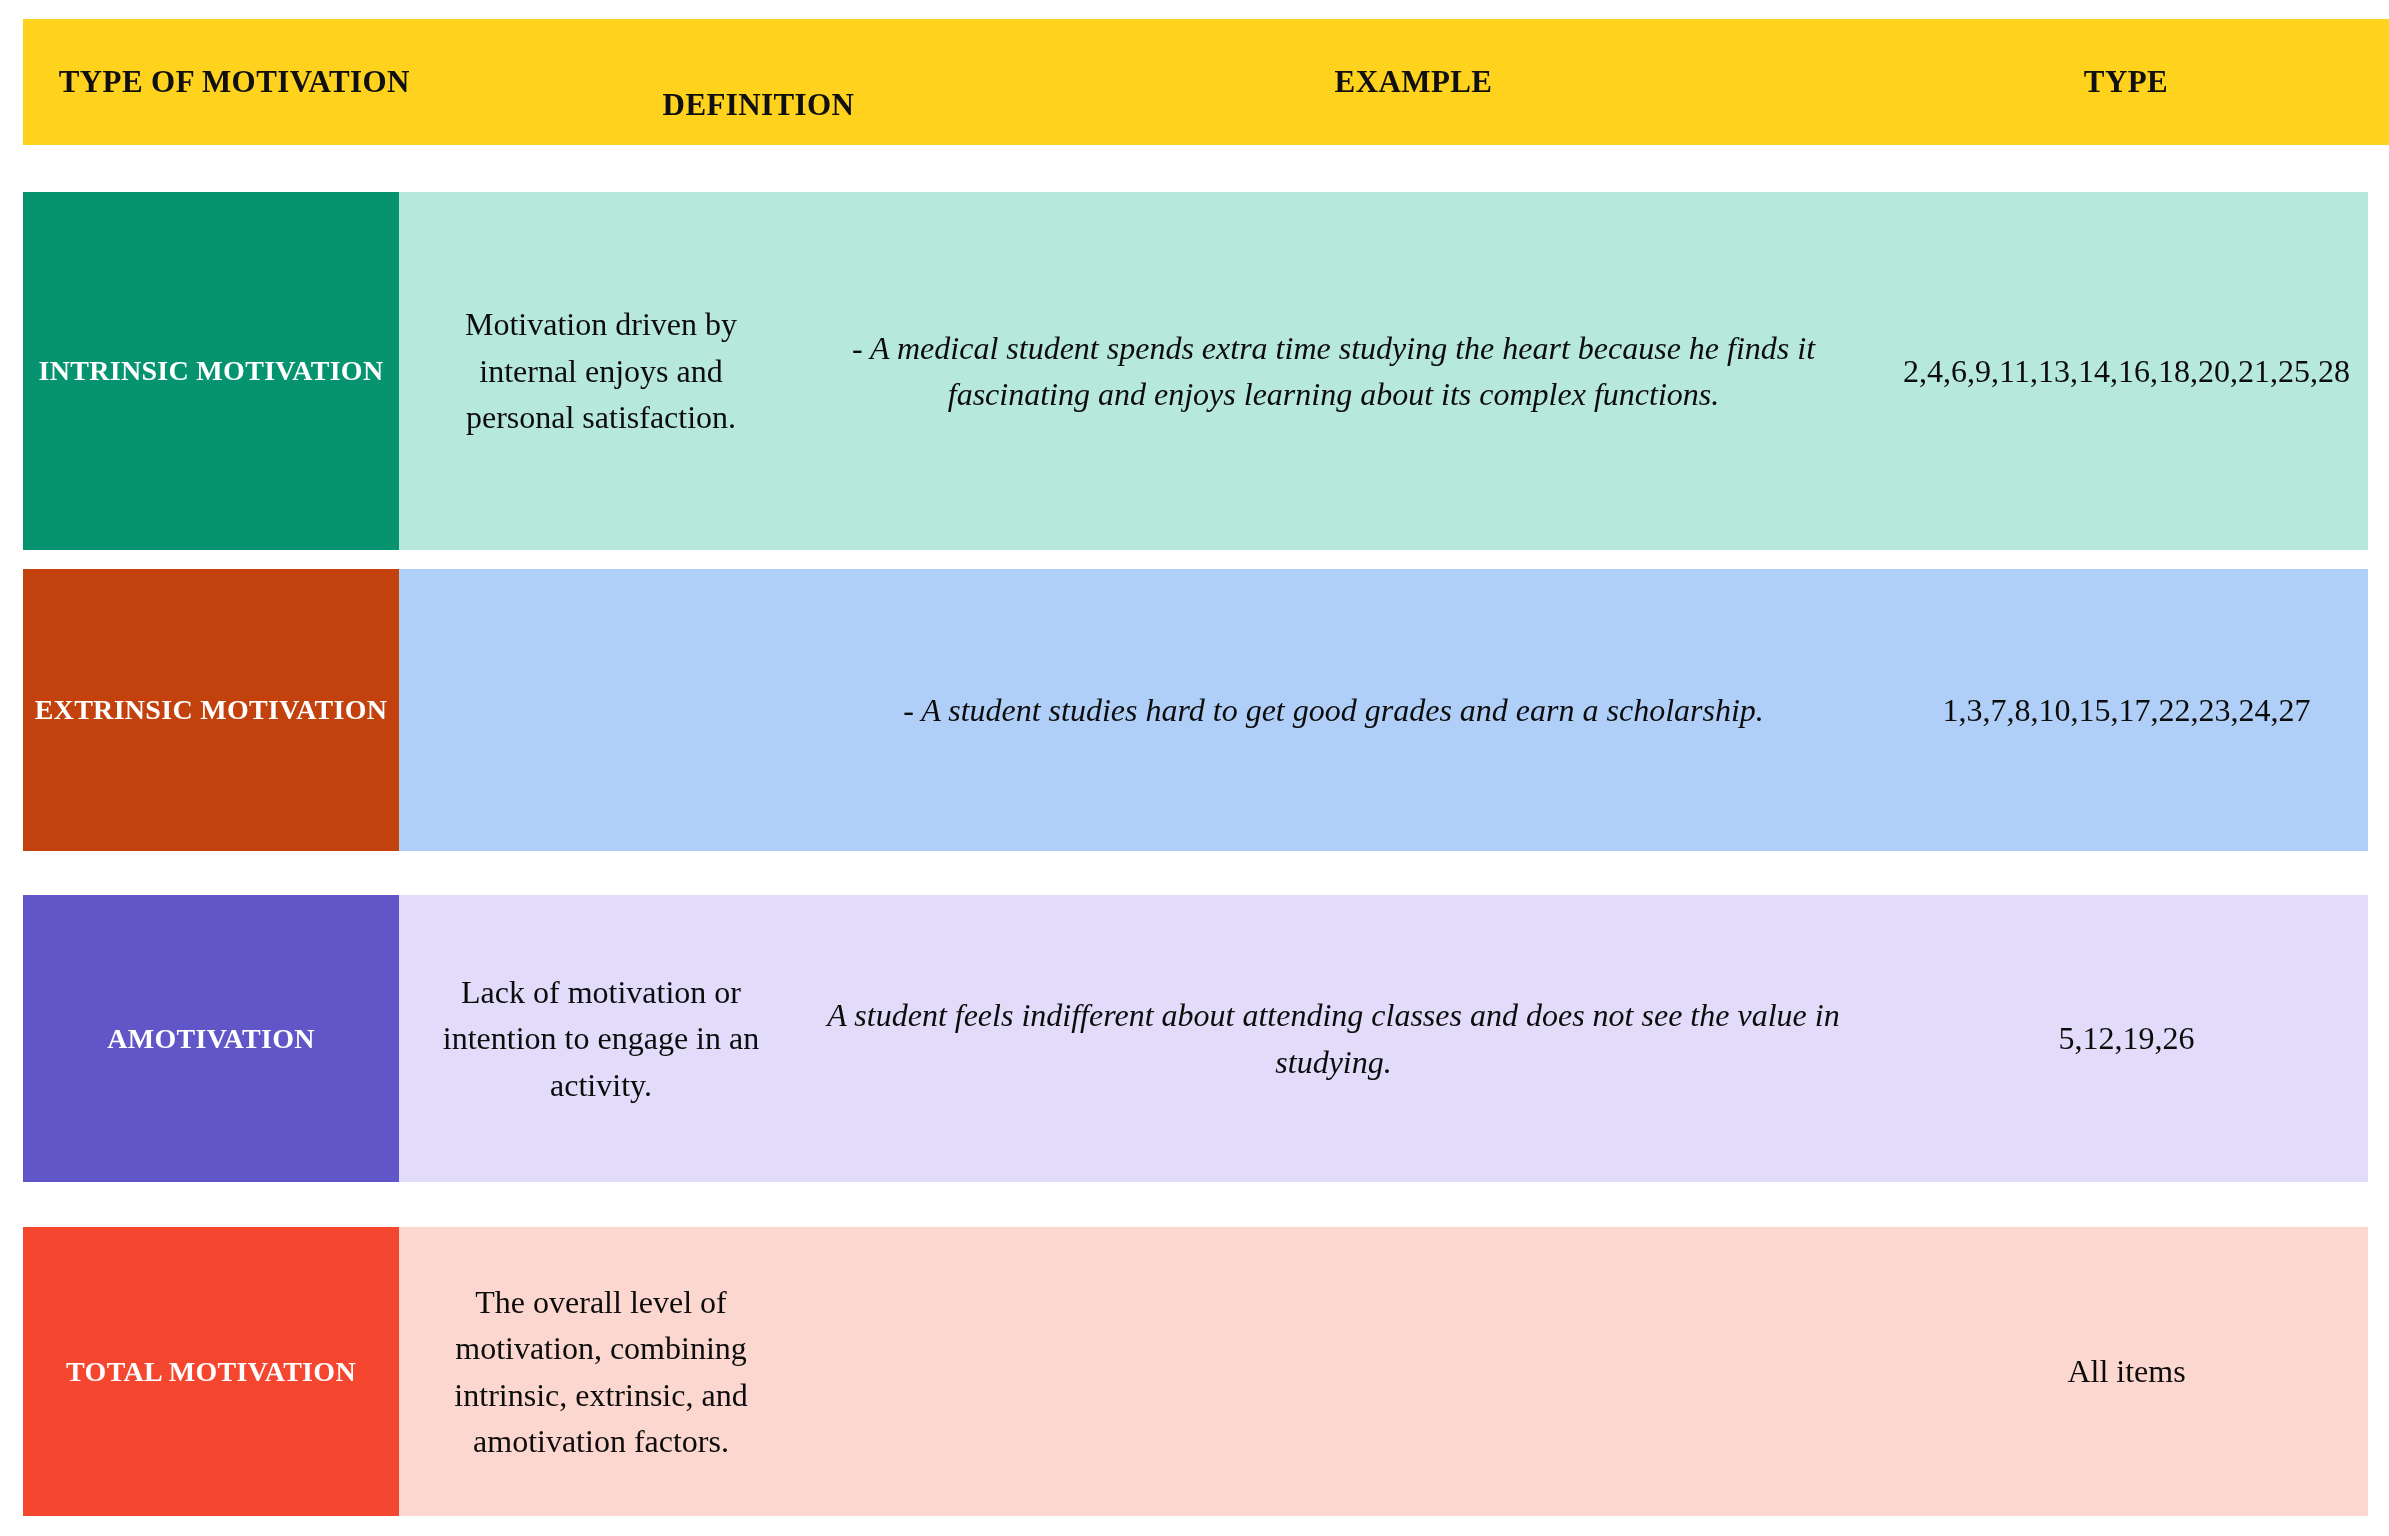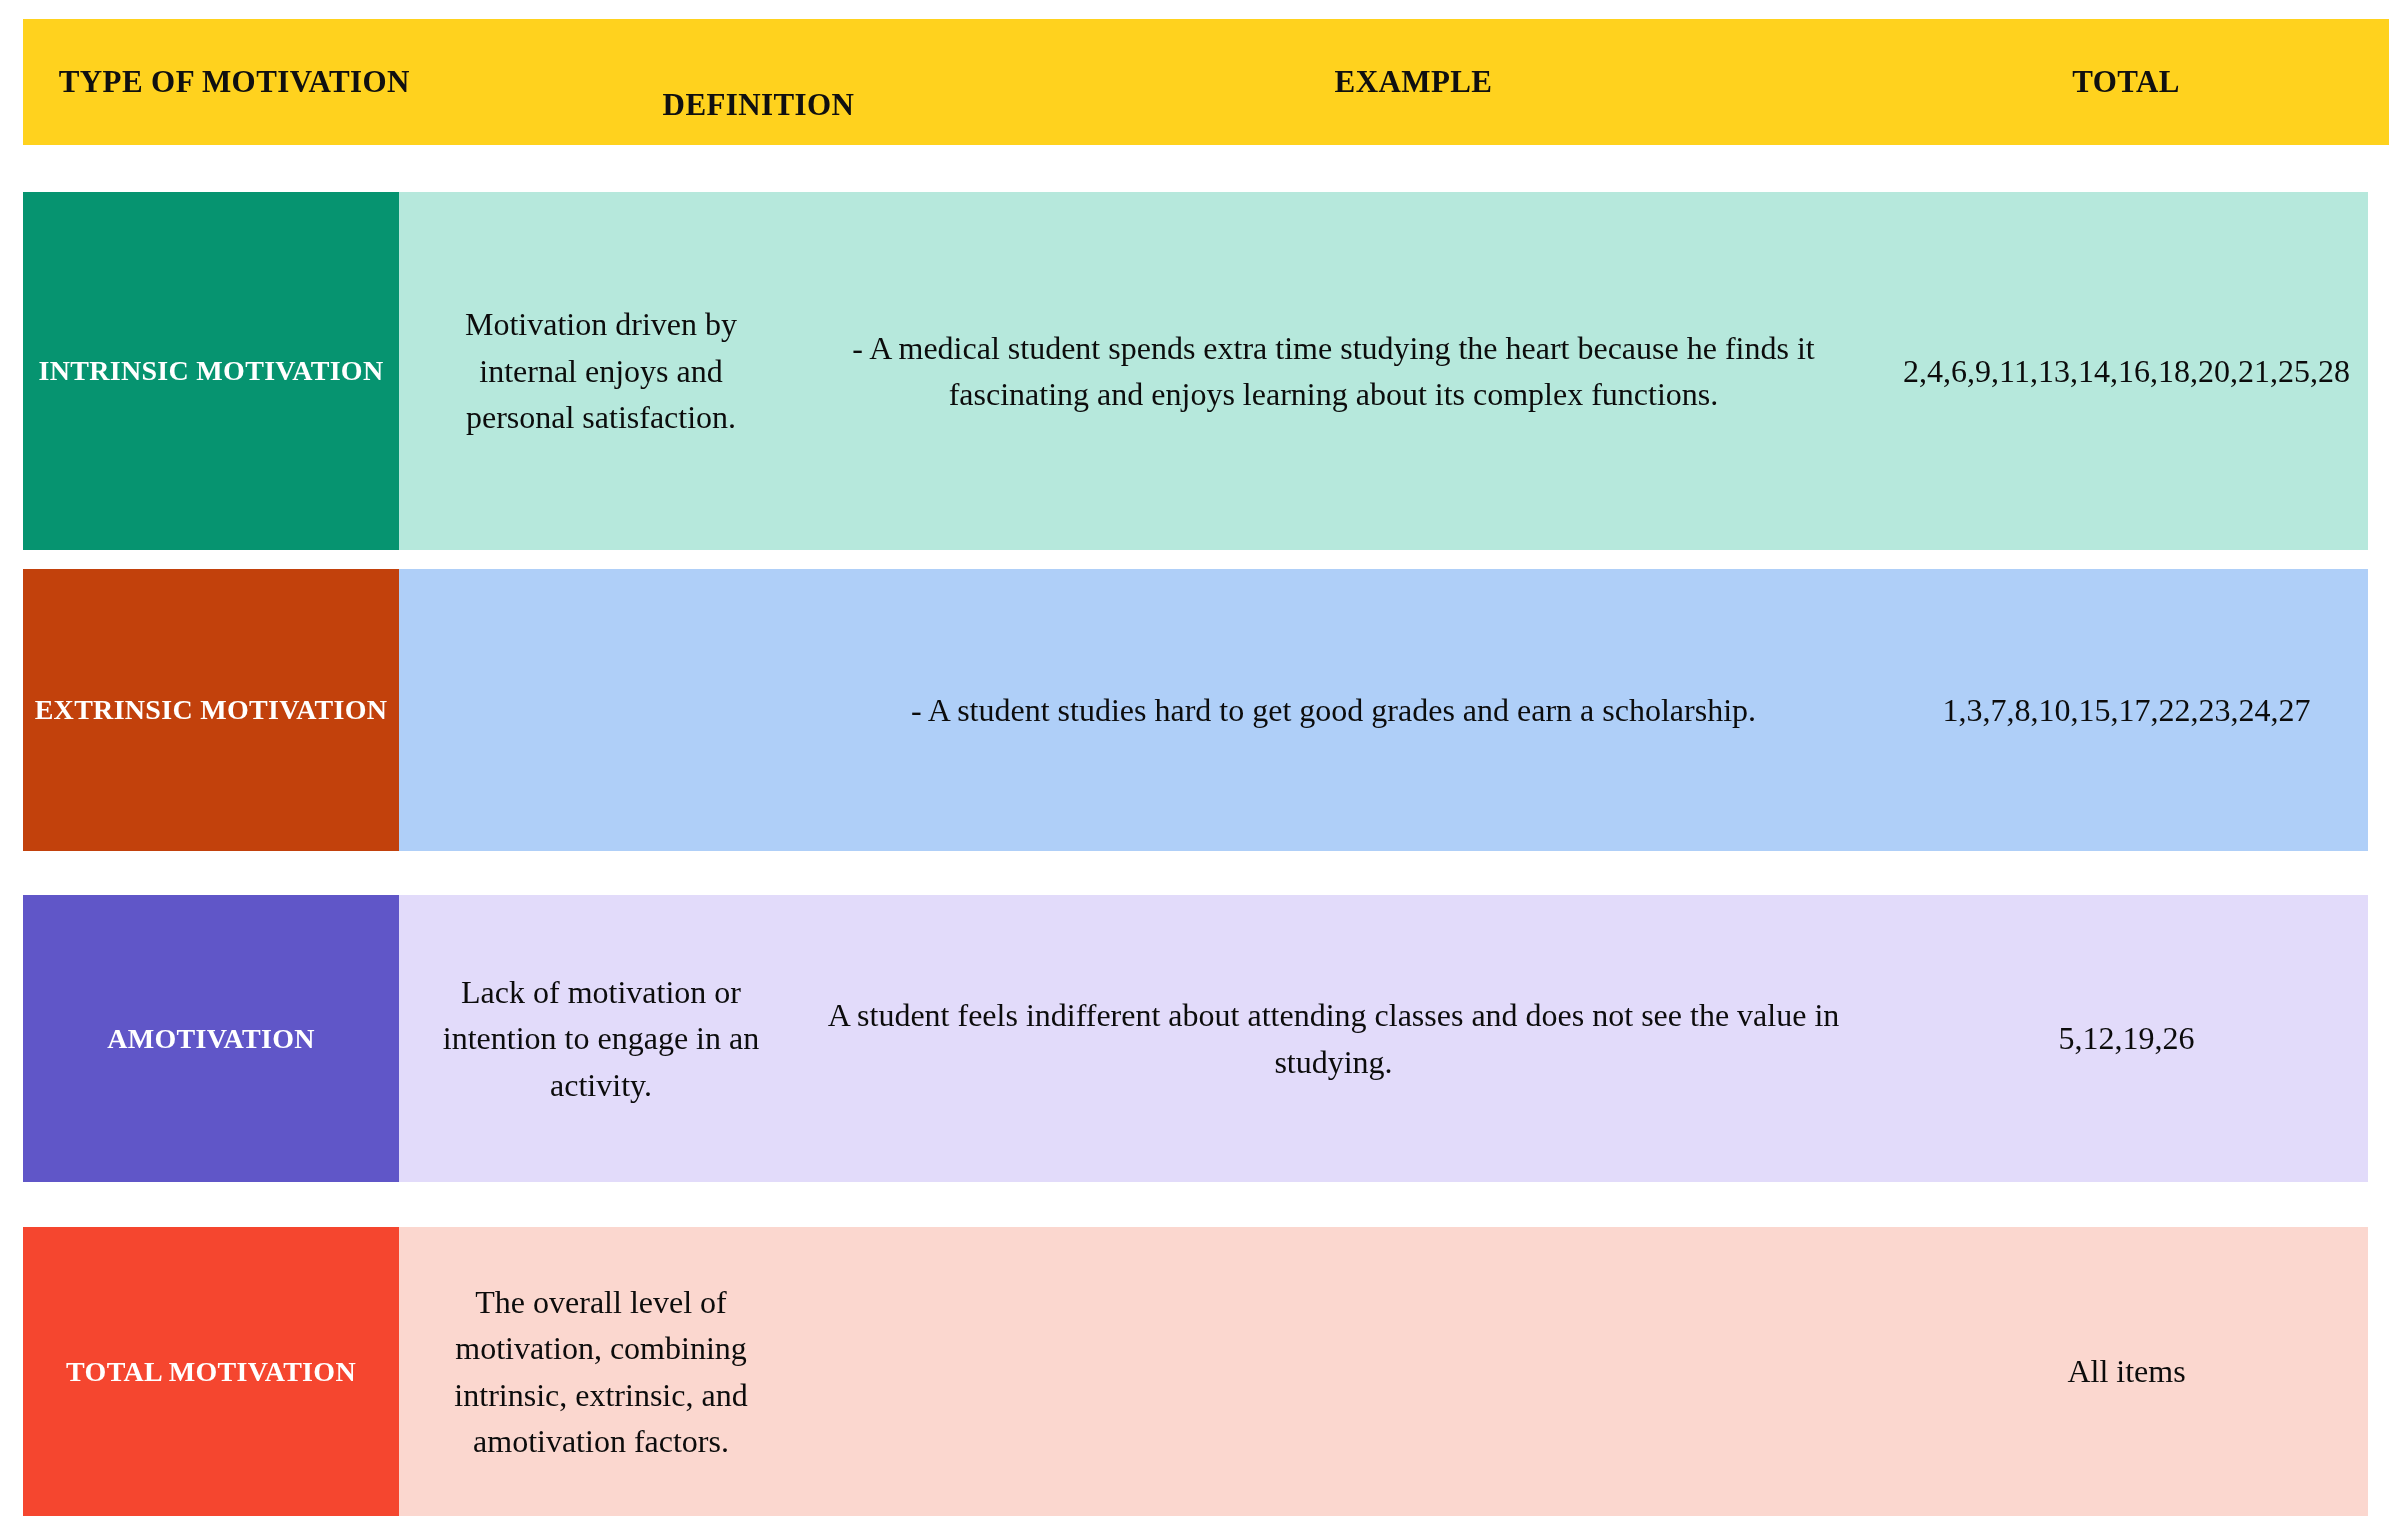--- a/index.html
+++ b/index.html
@@ -60,21 +60,21 @@
     text-align:center;
     display:flex;align-items:center;justify-content:center;
   }
   .cell-def{
     left:401px;width:354px;
     top:0;height:100%;
   }
   .cell-def .txt{width:100%;}
   .cell-ex{
     left:771px;width:1079px;
-    top:0;height:100%;
+    top:0;height:100%;font-style:italic;
   }
   .cell-items{
     left:1857px;width:493px;
     top:0;height:100%;
   }
   .cell-items .txt{width:100%;word-break:break-all;}
 
   
   #row-0{top:192px;height:358px;}
   #row-1{top:569px;height:282px;}
@@ -83,21 +83,21 @@
 </style>
 </head>
 <body>
 
 <div id="sheet">
 
   <div class="header-band" style="background: rgb(255, 210, 30); padding-left: 26px;">
     <div class="header-cell hc-type">TYPE OF MOTIVATION</div>
     <div class="header-cell hc-def">DEFINITION</div>
     <div class="header-cell hc-ex">EXAMPLE</div>
-    <div class="header-cell hc-items">TOTAL</div>
+    <div class="header-cell hc-items">TYPE</div>
   </div>
 
   <div class="row" id="row-0">
     <div class="tint" style="background: rgb(182, 232, 220);"></div>
     <div class="swatch" style="background: rgb(6, 148, 112);">
       <span class="swatch-label">INTRINSIC MOTIVATION</span>
     </div>
     <div class="cell cell-def">
         <span class="txt">Motivation driven by internal enjoys and personal satisfaction.</span>
       </div>

